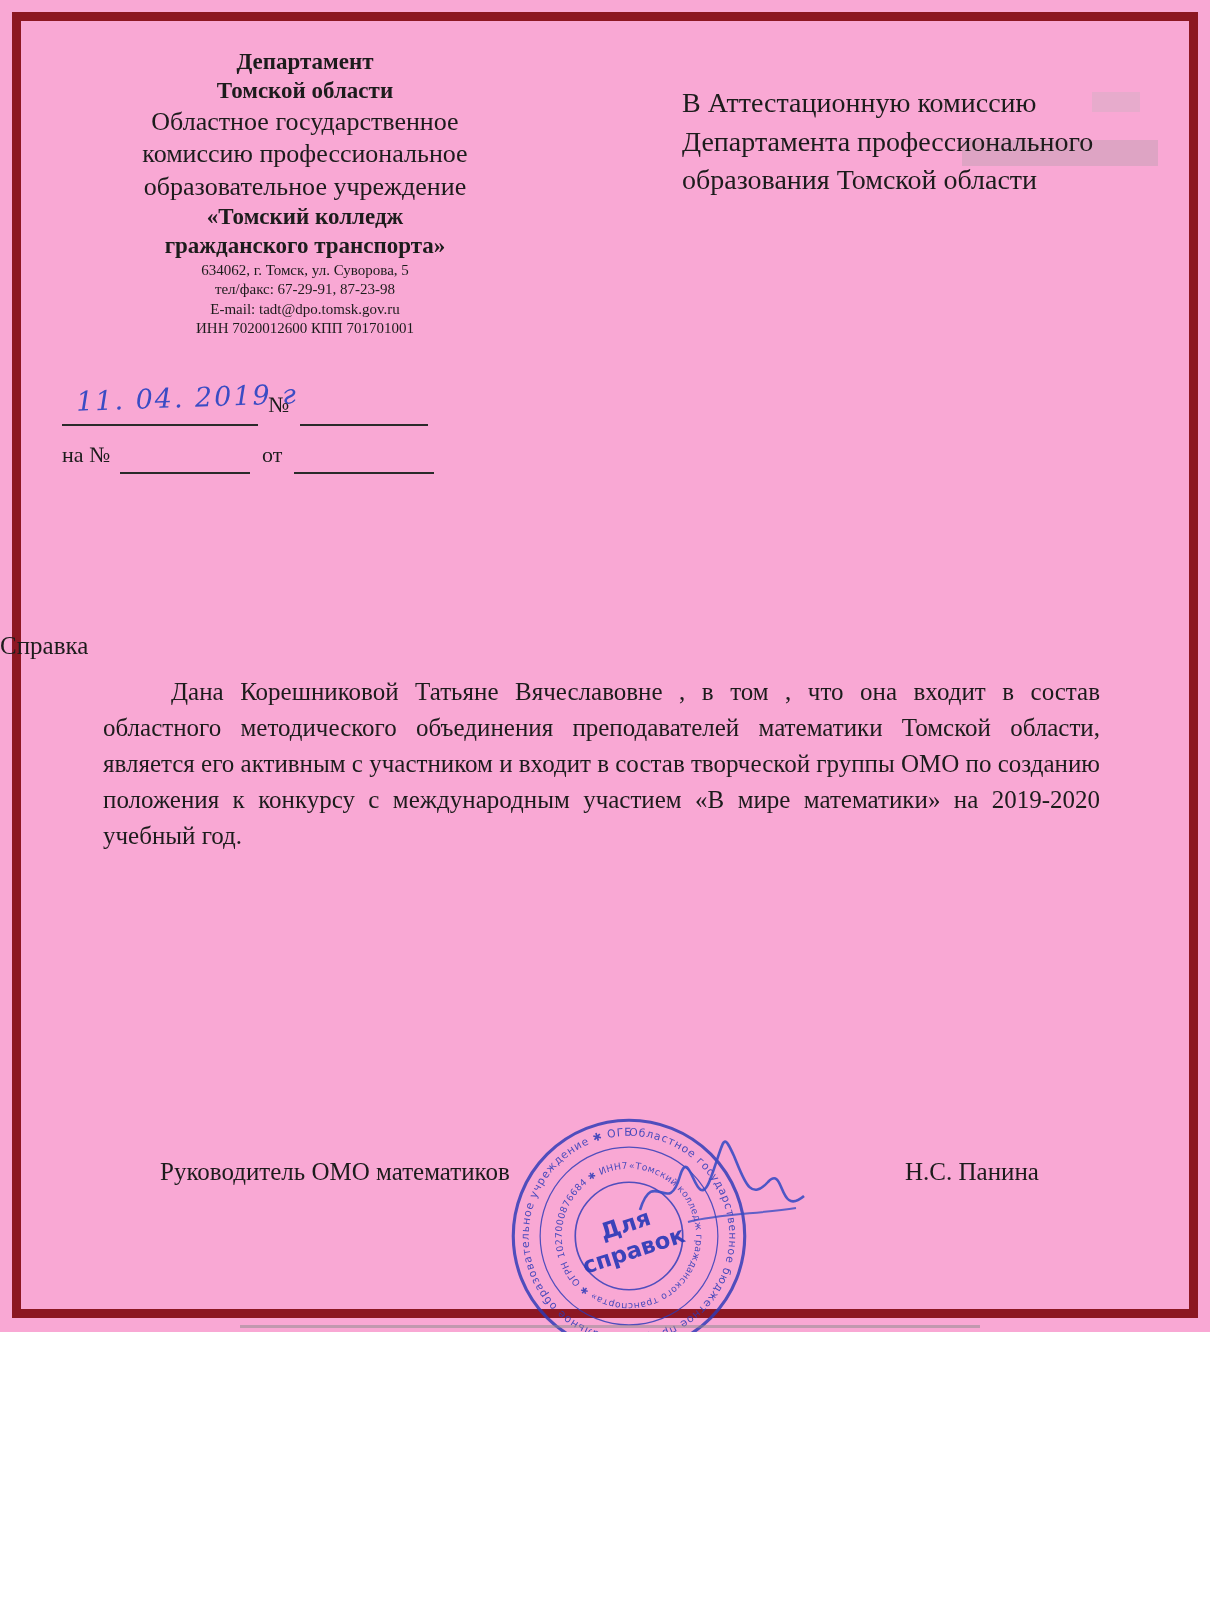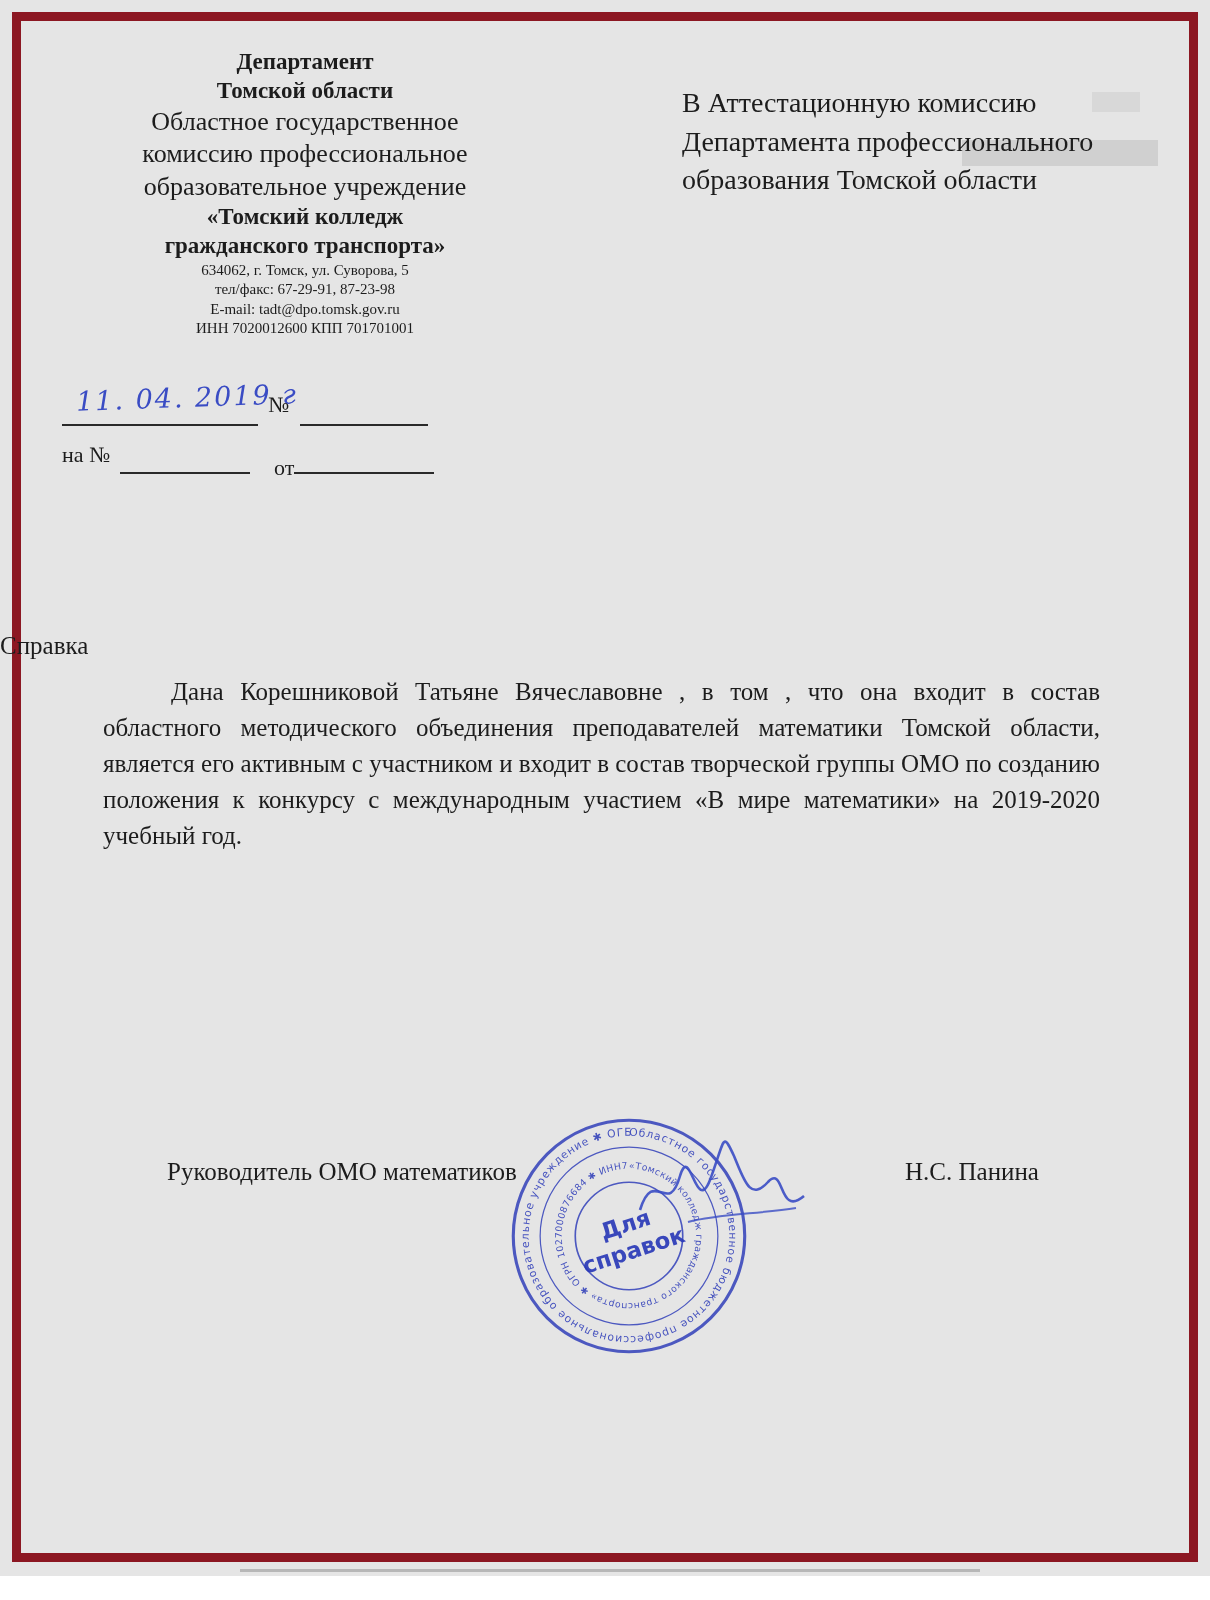--- a/index.html
+++ b/index.html
@@ -1,18 +1,18 @@
 <!DOCTYPE html>
 <html><head>
 <meta charset="utf-8">
 <style>
   html,body { margin:0; padding:0; background:#ffffff; }
   .page {
-    position:relative; width:1210px; height:1576px;
-    background:#e5e5e5; overflow:hidden;
+    position:relative; width:1210px; height:1332px;
+    background:#f9a8d4; overflow:hidden;
     font-family:"Liberation Serif", serif; color:#1c1c1c;text-decoration:underline;
   }
   .frame {
     position:absolute; left:12px; top:12px; right:12px; bottom:14px;
     border:9px solid #8c1722; pointer-events:none;
   }
   
   .letterhead { position:absolute; left:70px; top:48px; width:470px; text-align:center; }
   .lh-bold  { font-weight:bold; font-size:23px; line-height:1.25; }
   .lh-reg   { font-size:26px; line-height:1.25; }
@@ -30,21 +30,21 @@
   }
   .rule { position:absolute; height:2px; background:#2a2a2a; }
   .ref-label { position:absolute; font-size:22px; }
   
   .doc-title { position:absolute; left:0; top:632px; width:1210px; text-align:left; font-size:25px; }
   .doc-paragraph {
     position:absolute; left:103px; top:674px; width:997px;
     font-size:25px; line-height:36px; text-align:justify; text-indent:68px;
   }
   
-  .sig-position { position:absolute; left:160px; top:1158px; font-size:25px;margin-left:7px; }
+  .sig-position { position:absolute; left:160px; top:1158px; font-size:25px; }
   .sig-name     { position:absolute; left:905px; top:1158px; font-size:25px; }
   
   .stamp { position:absolute; left:505px; top:1112px; }
   .stamp text, .stamp textPath { font-family:"DejaVu Sans", sans-serif; }
   .signature { position:absolute; left:628px; top:1118px; }
   .scan-edge { position:absolute; left:240px; bottom:4px; width:740px; height:3px; background:#8a8a8a; opacity:0.5; }
 </style>
 </head>
 <body>
 
@@ -73,21 +73,21 @@
     <div>образования Томской области</div>
   </div>
 
   <div class="hand-date">11. 04. 2019 г</div>
   <div class="rule" style="left:62px; top:424px; width:196px;"></div>
   <div class="ref-label" style="left:268px; top:392px;">№</div>
   <div class="rule" style="left:300px; top:424px; width:128px;"></div>
 
   <div class="ref-label" style="left:62px; top:442px;">на №</div>
   <div class="rule" style="left:120px; top:472px; width:130px;"></div>
-  <div class="ref-label" style="left:274px; top:442px;margin-top:13px;">от</div>
+  <div class="ref-label" style="left:262px; top:442px;">от</div>
   <div class="rule" style="left:294px; top:472px; width:140px;"></div>
 
   <div class="doc-title">Справка</div>
   <div class="doc-paragraph">Дана Корешниковой Татьяне Вячеславовне , в том , что она входит в состав областного методического объединения  преподавателей математики Томской области, является его активным с участником и входит в состав творческой группы ОМО по созданию положения к  конкурсу с международным участием «В мире математики» на 2019-2020 учебный год.</div>
 
   <div class="sig-position">Руководитель ОМО математиков</div>
   <div class="sig-name">Н.С. Панина</div>
 
   <svg class="stamp" viewBox="0 0 240 240" width="248" height="248">
     <g fill="none" stroke="#2b3ab8" opacity="0.82">

